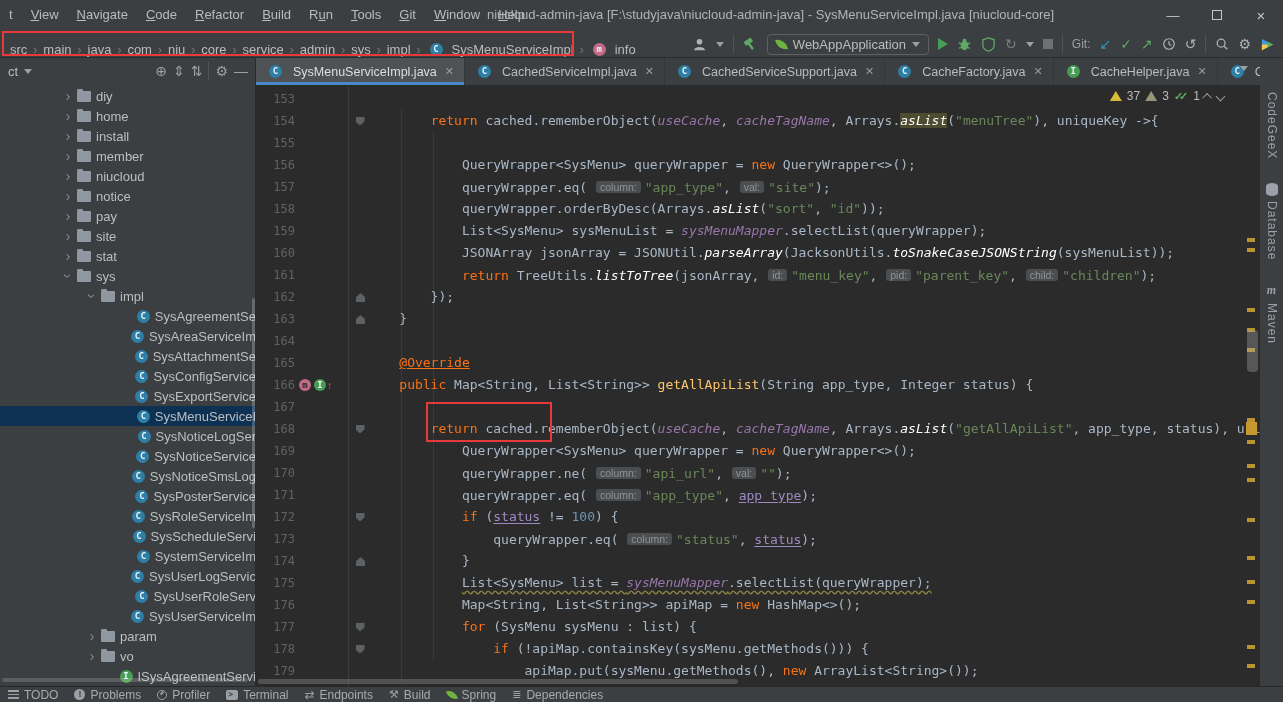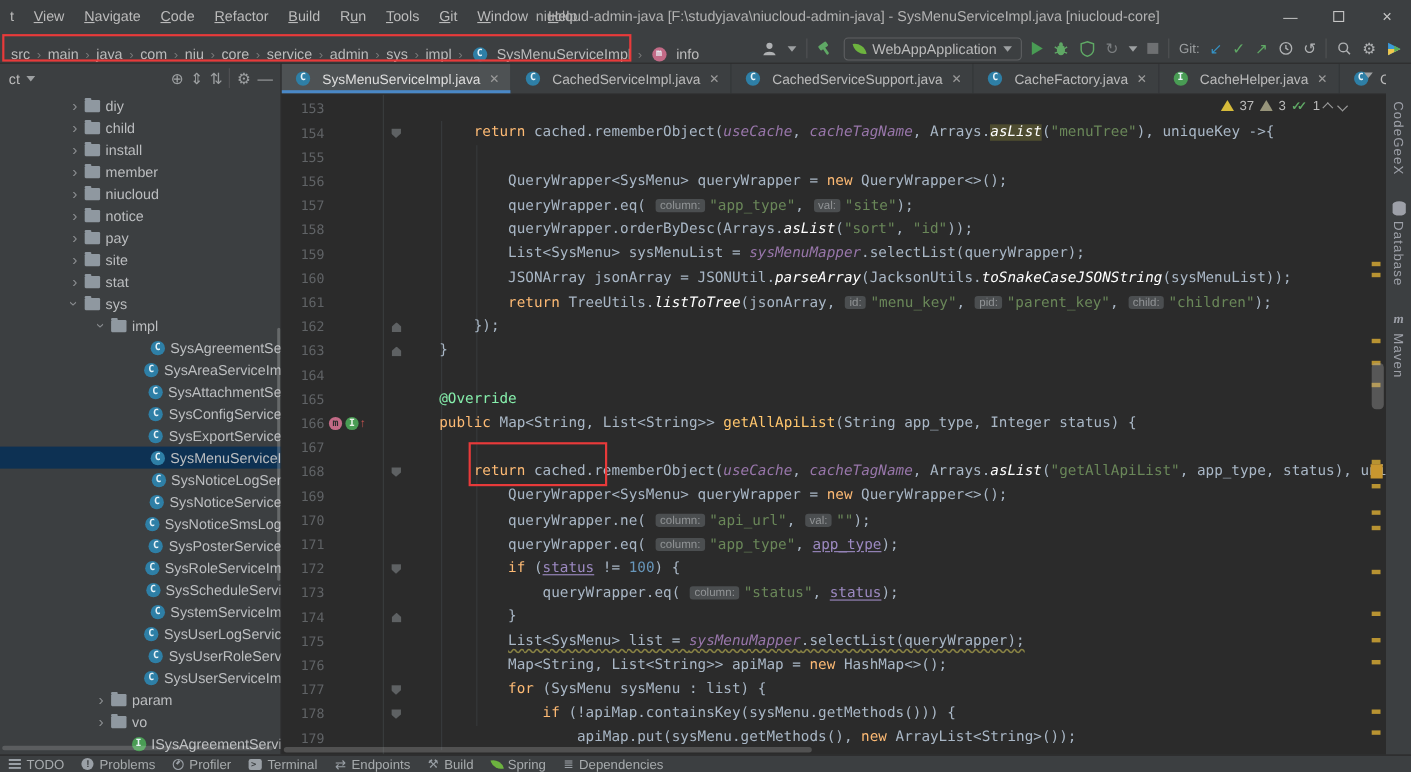--- a/index.html
+++ b/index.html
@@ -77,22 +77,22 @@
   #editor { position:absolute; left:256px; top:86px; width:1004px; height:600px; background:#2b2b2b; overflow:hidden;padding-left:28px; }
   #gutter-line { position:absolute; left:92px; top:0; bottom:0; width:1px; background:#3a3d3f; }
   #code-lines { position:absolute; left:0; top:2px; right:16px; }
   .code-line { height:22px; display:flex; align-items:center; }
   .ln { width:39px; text-align:right; color:#606366; font:12px "DejaVu Sans Mono", monospace; flex:0 0 auto; }
   .gics { width:57px; flex:0 0 auto; display:flex; align-items:center; justify-content:flex-start; gap:3px; padding-left:4px; }
   .foldc { width:16px; flex:0 0 auto; display:flex; align-items:center; justify-content:center; }
   .fold-mark { width:9px; height:9px; background:#5e6163; clip-path:polygon(0 0,100% 0,100% 55%,50% 100%,0 55%); }
   .fold-mark.close { transform:rotate(180deg); }
   .codetext { white-space:pre; font:13px/22px "DejaVu Sans Mono", monospace; color:#A9B7C6; }
-  .td { color:#A9B7C6; } .tk { color:#fdba74; } .ts { color:#6A8759; } .tn { color:#6897BB; }
-  .ta { color:#86efac; } .tf { color:#9876AA; font-style:italic; }
+  .td { color:#A9B7C6; } .tk { color:#f97316; } .ts { color:#6A8759; } .tn { color:#6897BB; }
+  .ta { color:#f97316;text-decoration:underline; } .tf { color:#9876AA; font-style:italic; }
   .tsm { color:#ffffff; font-style:italic; } .thl { background:#4e4c30; }
   .tmd { color:#FFC66D; }
   .thint { background:#4b4e50; color:#909395; font-family:"Liberation Sans",sans-serif; font-size:10.5px;
     border-radius:3px; padding:0 4px; margin:0 4px 0 1px; vertical-align:1px; }
   .tup { color:#9d8ac2; text-decoration:underline; text-underline-offset:2px; }
   .tw { color:#A9B7C6; text-decoration:underline wavy #8a8444; text-underline-offset:3px; }
   .tfw { color:#9876AA; font-style:italic; text-decoration:underline wavy #8a8444; text-underline-offset:3px; }
   .gut-m { width:12px; height:12px; border-radius:50%; background:#C26A86; color:#2b2b2b;
     font:bold 9px/12px "DejaVu Sans Mono",monospace; text-align:center; }
   .gut-i { width:12px; height:12px; border-radius:50%; background:#499C54; color:#eaf5ea;
@@ -279,21 +279,21 @@
   </div>
   <div id="tree">
       <div class="tree-row" style="padding-left: 62px;">
         <span class="chev">›</span>
         <span class="ico-folder"></span>
         <span>diy</span>
       </div>
       <div class="tree-row" style="padding-left: 62px;">
         <span class="chev">›</span>
         <span class="ico-folder"></span>
-        <span>child</span>
+        <span>home</span>
       </div>
       <div class="tree-row" style="padding-left: 62px;">
         <span class="chev">›</span>
         <span class="ico-folder"></span>
         <span>install</span>
       </div>
       <div class="tree-row" style="padding-left: 62px;">
         <span class="chev">›</span>
         <span class="ico-folder"></span>
         <span>member</span>

